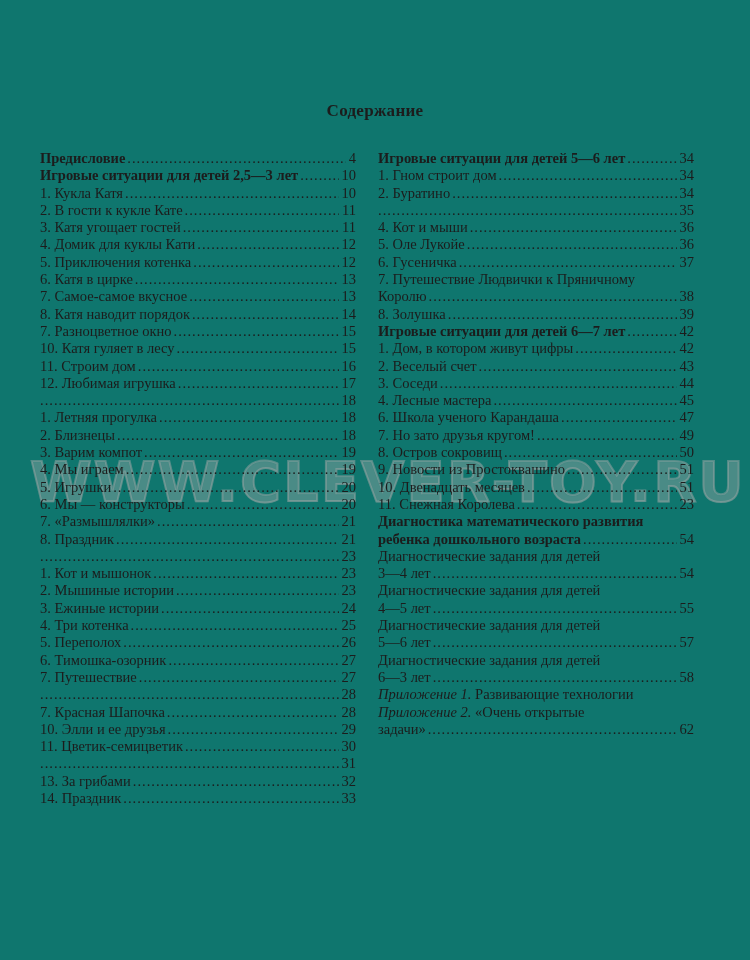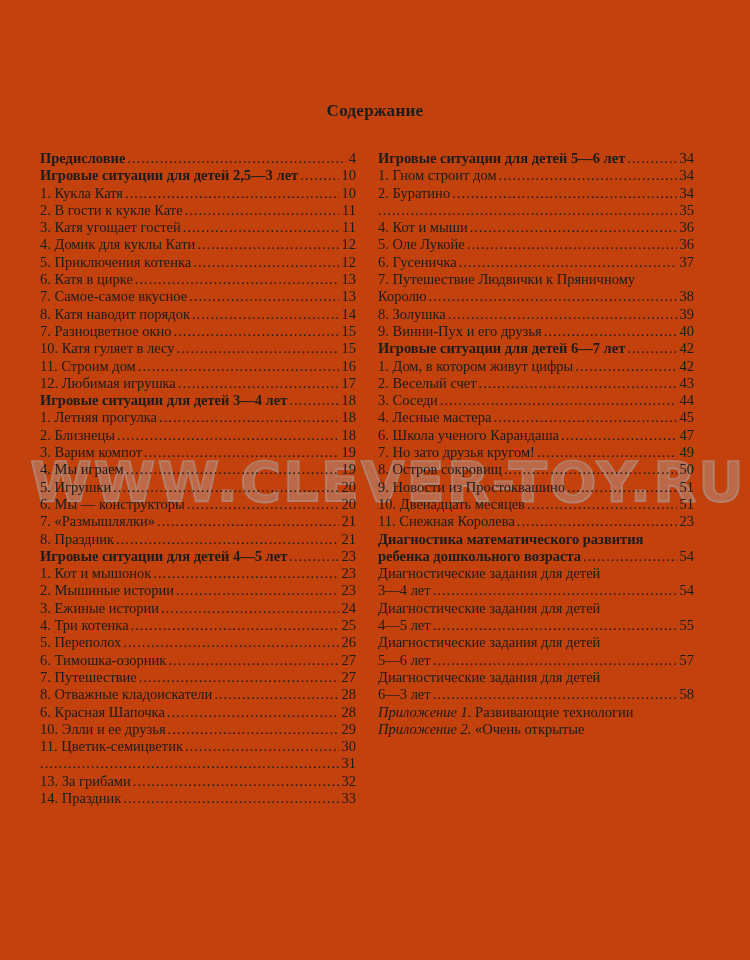--- a/index.html
+++ b/index.html
@@ -6,21 +6,21 @@
     --text: #1c1c1c;
     --wm: #b6b6b6;
   }
   html,body{margin:0;padding:0;}
   body{
     width:750px;height:960px;background:#ffffff;overflow:hidden;
     font-family:"Liberation Serif","DejaVu Serif",serif;
     color:var(--text);
     position:relative;
   }
-  .page{position:absolute;inset:0;background:#c2410c;}
+  .page{position:absolute;inset:0;background:#0f766e;}
   .doc-title{
     position:absolute;top:101px;left:0;width:750px;
     text-align:center;font-size:17px;font-weight:bold;
     letter-spacing:0.3px;
   }
   .columns{
     position:absolute;top:150px;left:40px;width:654px;
     display:flex;gap:22px;align-items:flex-start;
   }
   .col{width:316px;flex:0 0 316px;}
@@ -159,21 +159,20 @@
         </div>
         <div class="toc-entry">
           <div class="toc-line leader-line">
             <span class="toc-text">12. Любимая игрушка</span>
             <span class="leader"></span>
             <span class="pg">17</span>
           </div>
         </div>
         <div class="toc-entry bold">
           <div class="toc-line leader-line">
-            <span class="toc-text">Игровые ситуации для детей 3—4 лет</span>
             <span class="leader"></span>
             <span class="pg">18</span>
           </div>
         </div>
         <div class="toc-entry">
           <div class="toc-line leader-line">
             <span class="toc-text">1. Летняя прогулка</span>
             <span class="leader"></span>
             <span class="pg">18</span>
           </div>
@@ -222,21 +221,20 @@
         </div>
         <div class="toc-entry">
           <div class="toc-line leader-line">
             <span class="toc-text">8. Праздник</span>
             <span class="leader"></span>
             <span class="pg">21</span>
           </div>
         </div>
         <div class="toc-entry bold">
           <div class="toc-line leader-line">
-            <span class="toc-text">Игровые ситуации для детей 4—5 лет</span>
             <span class="leader"></span>
             <span class="pg">23</span>
           </div>
         </div>
         <div class="toc-entry">
           <div class="toc-line leader-line">
             <span class="toc-text">1. Кот и мышонок</span>
             <span class="leader"></span>
             <span class="pg">23</span>
           </div>
@@ -278,28 +276,27 @@
         </div>
         <div class="toc-entry">
           <div class="toc-line leader-line">
             <span class="toc-text">7. Путешествие</span>
             <span class="leader"></span>
             <span class="pg">27</span>
           </div>
         </div>
         <div class="toc-entry">
           <div class="toc-line leader-line">
-            <span class="toc-text">8. Отважные кладоискатели</span>
             <span class="leader"></span>
             <span class="pg">28</span>
           </div>
         </div>
         <div class="toc-entry">
           <div class="toc-line leader-line">
-            <span class="toc-text">6. Красная Шапочка</span>
+            <span class="toc-text">7. Красная Шапочка</span>
             <span class="leader"></span>
             <span class="pg">28</span>
           </div>
         </div>
         <div class="toc-entry">
           <div class="toc-line leader-line">
             <span class="toc-text">10. Элли и ее друзья</span>
             <span class="leader"></span>
             <span class="pg">29</span>
           </div>
@@ -389,27 +386,20 @@
             <span class="pg">38</span>
           </div>
         </div>
         <div class="toc-entry">
           <div class="toc-line leader-line">
             <span class="toc-text">8. Золушка</span>
             <span class="leader"></span>
             <span class="pg">39</span>
           </div>
         </div>
-        <div class="toc-entry">
-          <div class="toc-line leader-line">
-            <span class="toc-text">9. Винни-Пух и его друзья</span>
-            <span class="leader"></span>
-            <span class="pg">40</span>
-          </div>
-        </div>
         <div class="toc-entry bold">
           <div class="toc-line leader-line">
             <span class="toc-text">Игровые ситуации для детей 6—7 лет</span>
             <span class="leader"></span>
             <span class="pg">42</span>
           </div>
         </div>
         <div class="toc-entry">
           <div class="toc-line leader-line">
             <span class="toc-text">1. Дом, в котором живут цифры</span>
@@ -518,17 +508,22 @@
             <span class="toc-text">6—3 лет</span>
             <span class="leader"></span>
             <span class="pg">58</span>
           </div>
         </div>
         <div class="toc-entry">
           <div class="toc-line"><i>Приложение 1. </i>Развивающие технологии</div>
         </div>
         <div class="toc-entry">
           <div class="toc-line"><i>Приложение 2. </i>«Очень открытые</div>
+          <div class="toc-line leader-line">
+            <span class="toc-text">задачи»</span>
+            <span class="leader"></span>
+            <span class="pg">62</span>
+          </div>
         </div>
       </div>
   </div>
 
 </div>
 
 </body></html>

